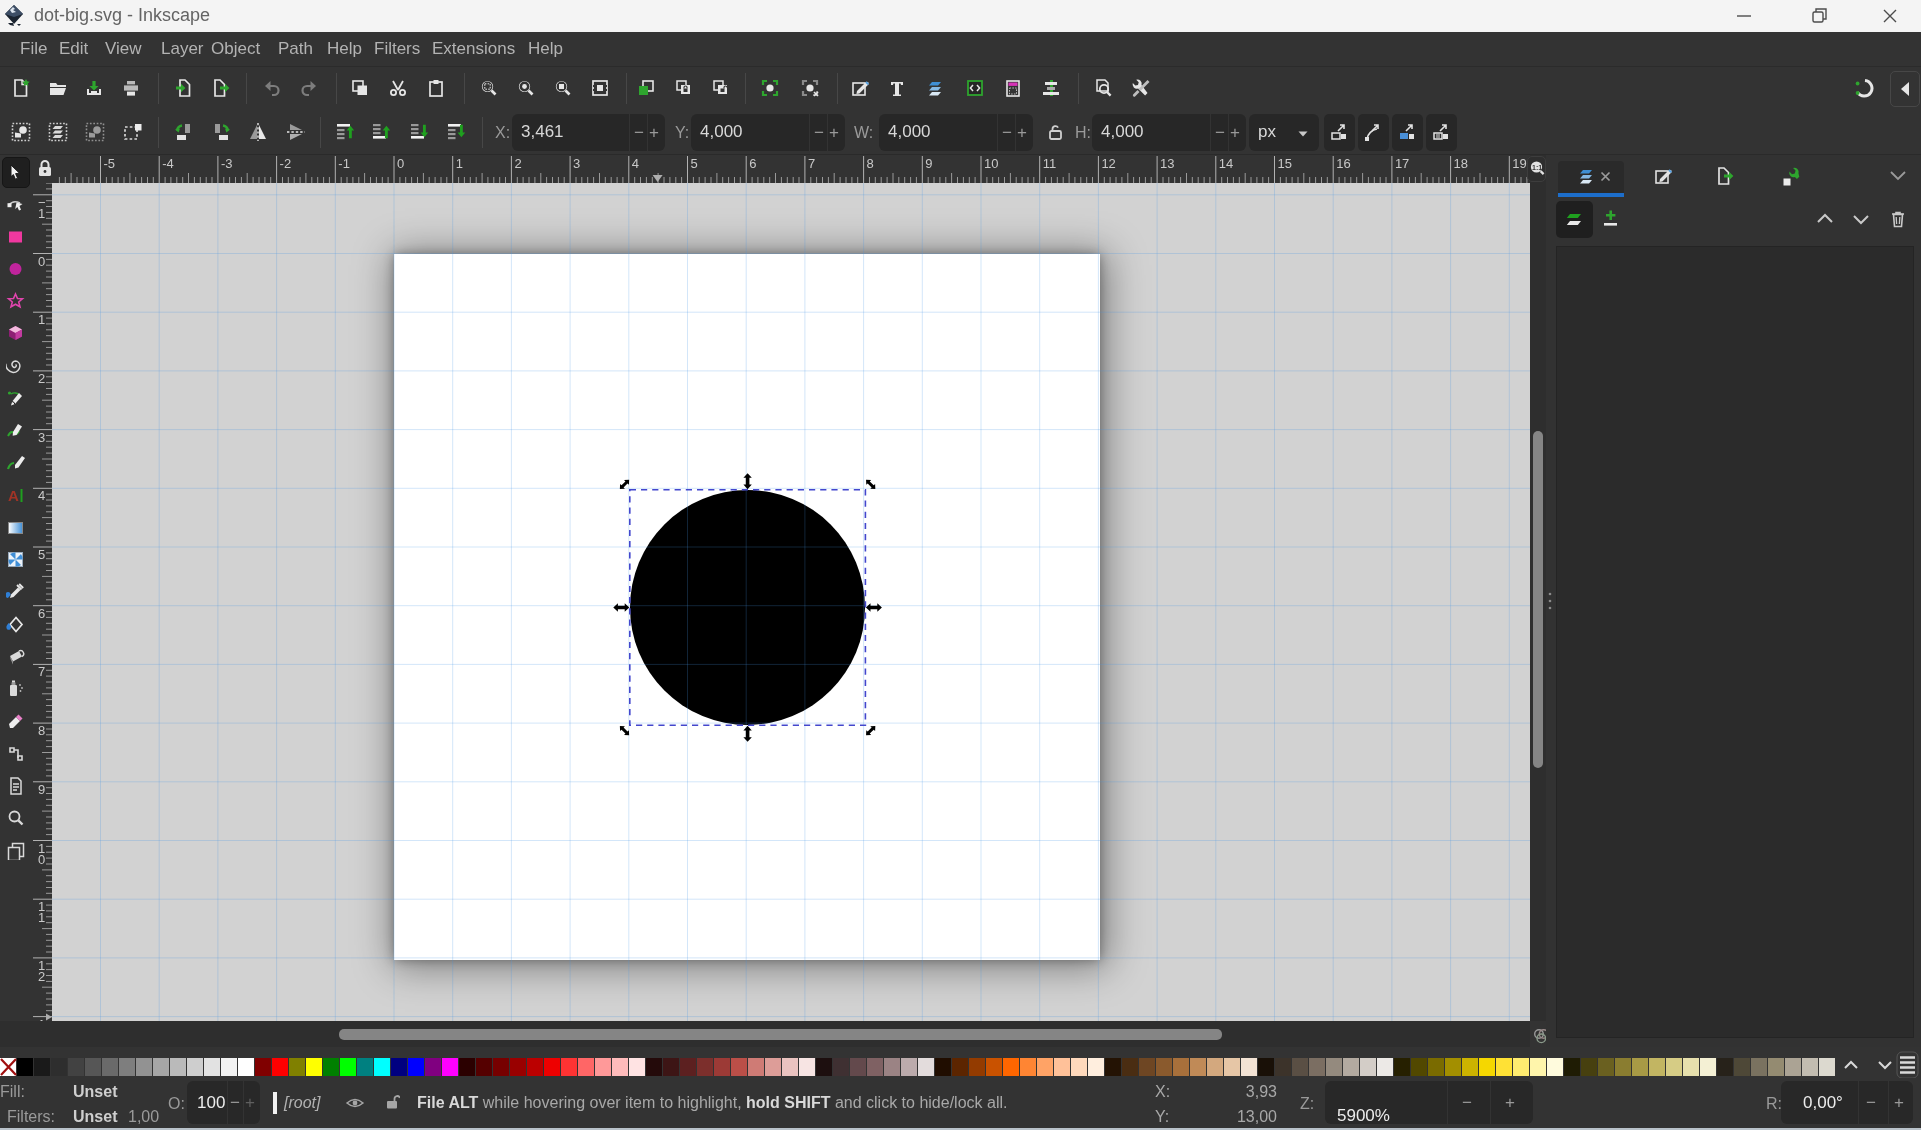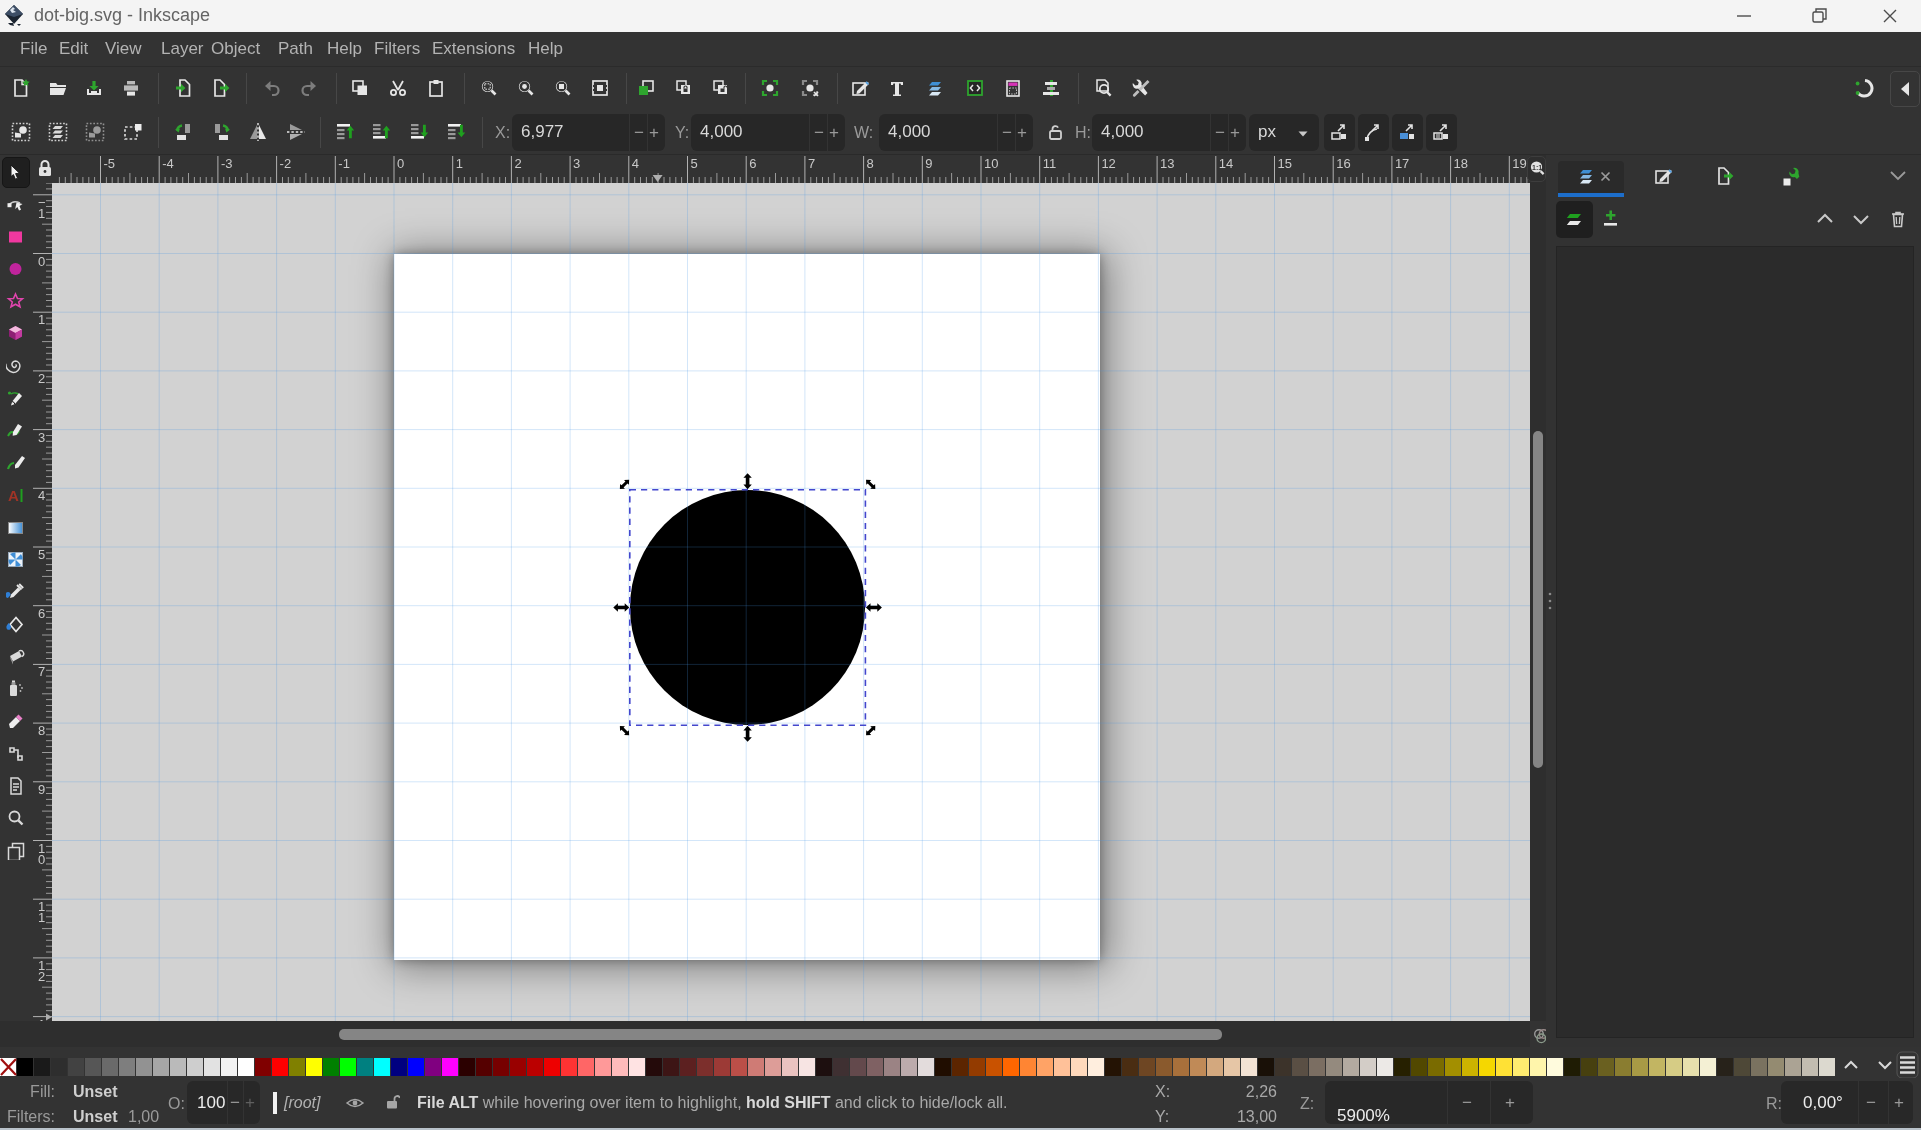--- a/index.html
+++ b/index.html
@@ -278,21 +278,21 @@
 <svg style="position:absolute;left:446px;top:122px" width="20" height="20" viewBox="0 0 20 20">
     <rect x="2" y="2" width="13" height="2.6" fill="#f2f2f2"></rect>
     <rect x="2" y="7" width="7.5" height="2.2" fill="#9a9a9a"></rect>
     <rect x="2" y="11" width="7.5" height="2.2" fill="#9a9a9a"></rect>
     <rect x="2" y="15" width="7.5" height="2.2" fill="#9a9a9a"></rect>
     <path d="M14.7 3 v8 h-2.5 l4 5 4 -5 h-2.5 v-8z" fill="#1fa01f" transform="scale(.95)"></path>
   </svg>
 <div class="tsep" style="left:482px;top:117px;height:31px"></div>
 <div class="lbl" style="left:495px;top:124px">X:</div>
 <div class="spin" style="left:512px;top:114px;width:153px">
-    <span class="val">6,977</span>
+    <span class="val">3,461</span>
     <span class="minus" style="left:122px">−</span>
     <span class="plus" style="left:137px">+</span>
     <span style="position:absolute;left:117px;top:0;width:1px;height:37px;background:#333"></span>
     <span style="position:absolute;left:135px;top:0;width:1px;height:37px;background:#333"></span>
   </div>
 <div class="lbl" style="left:675px;top:124px">Y:</div>
 <div class="spin" style="left:691px;top:114px;width:154px">
     <span class="val">4,000</span>
     <span class="minus" style="left:123px">−</span>
     <span class="plus" style="left:138px">+</span>
@@ -1143,21 +1143,21 @@
     <path d="M3 11 l6 -6 6 6" fill="none" stroke="#d9d9d9" stroke-width="2"></path>
   </svg>
 <svg style="position:absolute;left:1876px;top:1057px" width="18" height="16" viewBox="0 0 18 16">
     <path d="M3 5 l6 6 6 -6" fill="none" stroke="#d9d9d9" stroke-width="2"></path>
   </svg>
 <svg style="position:absolute;left:1896px;top:1051px" width="24" height="28" viewBox="0 0 24 28">
     <rect x="1" y="1" width="21" height="26" rx="5" fill="none" stroke="#555"></rect>
     <path d="M4 6.5 h15 M4 11.5 h15 M4 16.5 h15 M4 21.5 h15" stroke="#d9d9d9" stroke-width="2.4"></path>
   </svg>
 <div id="statusbar"></div>
-<div style="position:absolute;left:0px;top:1083px;width:55px;text-align:right;font-size:16px;color:#9a9a9a">Fill:</div>
+<div style="position:absolute;left:0px;top:1083px;width:55px;font-size:16px;color:#9a9a9a">Fill:</div>
 <div style="position:absolute;left:0px;top:1108px;width:55px;text-align:right;font-size:16px;color:#9a9a9a">Filters:</div>
 <div style="position:absolute;left:73px;top:1083px;font-size:16px;font-weight:bold;color:#cfcfcf">Unset</div>
 <div style="position:absolute;left:73px;top:1108px;font-size:16px;font-weight:bold;color:#cfcfcf">Unset</div>
 <div style="position:absolute;left:128px;top:1108px;font-size:16px;color:#9a9a9a">1,00</div>
 <div style="position:absolute;left:168px;top:1095px;font-size:16px;color:#9a9a9a">O:</div>
 <div class="sbspin" style="left:187px;top:1081px;width:73px">
     <span style="position:absolute;left:10px;top:12px;color:#ececec">100</span>
     <span style="position:absolute;left:40px;top:0;width:1px;height:43px;background:#333"></span>
     <span style="position:absolute;left:43px;top:12px;color:#9a9a9a;font-size:17px">−</span>
     <span style="position:absolute;left:56px;top:0;width:1px;height:43px;background:#333"></span>
@@ -1169,21 +1169,21 @@
     <path d="M2 8 q8 -7 16 0 q-8 7 -16 0z" fill="none" stroke="#a6a6a6" stroke-width="1.5"></path>
     <circle cx="10" cy="8" r="2.4" fill="#a6a6a6"></circle>
   </svg>
 <svg style="position:absolute;left:384px;top:1093px" width="16" height="18" viewBox="0 0 16 18">
     <rect x="3" y="8" width="10" height="7.5" rx="1" fill="#a6a6a6"></rect>
     <path d="M10.5 8 V5.8 a2.8 2.8 0 0 1 5.4 -1" fill="none" stroke="#a6a6a6" stroke-width="1.8"></path>
   </svg>
 <div style="position:absolute;left:417px;top:1094px;font-size:16px;color:#a8a8a8"><b style="color:#d9d9d9">File ALT</b> while hovering over item to highlight, <b style="color:#d9d9d9">hold SHIFT</b> and click to hide/lock all.</div>
 <div style="position:absolute;left:1155px;top:1083px;font-size:16px;color:#a8a8a8">X:</div>
 <div style="position:absolute;left:1155px;top:1108px;font-size:16px;color:#a8a8a8">Y:</div>
-<div style="position:absolute;left:1215px;top:1083px;width:62px;text-align:right;font-size:16px;color:#a8a8a8">2,26</div>
+<div style="position:absolute;left:1215px;top:1083px;width:62px;text-align:right;font-size:16px;color:#a8a8a8">3,93</div>
 <div style="position:absolute;left:1215px;top:1108px;width:62px;text-align:right;font-size:16px;color:#a8a8a8">13,00</div>
 <div style="position:absolute;left:1300px;top:1095px;font-size:16px;color:#9a9a9a">Z:</div>
 <div class="sbspin" style="left:1325px;top:1081px;width:208px">
     <span style="position:absolute;left:12px;top:25px;color:#ececec">5900%</span>
     <span style="position:absolute;left:122px;top:0;width:1px;height:43px;background:#333"></span>
     <span style="position:absolute;left:137px;top:12px;color:#9a9a9a;font-size:17px">−</span>
     <span style="position:absolute;left:165px;top:0;width:1px;height:43px;background:#333"></span>
     <span style="position:absolute;left:180px;top:12px;color:#9a9a9a;font-size:17px">+</span>
   </div>
 <div style="position:absolute;left:1766px;top:1095px;font-size:16px;color:#9a9a9a">R:</div>

